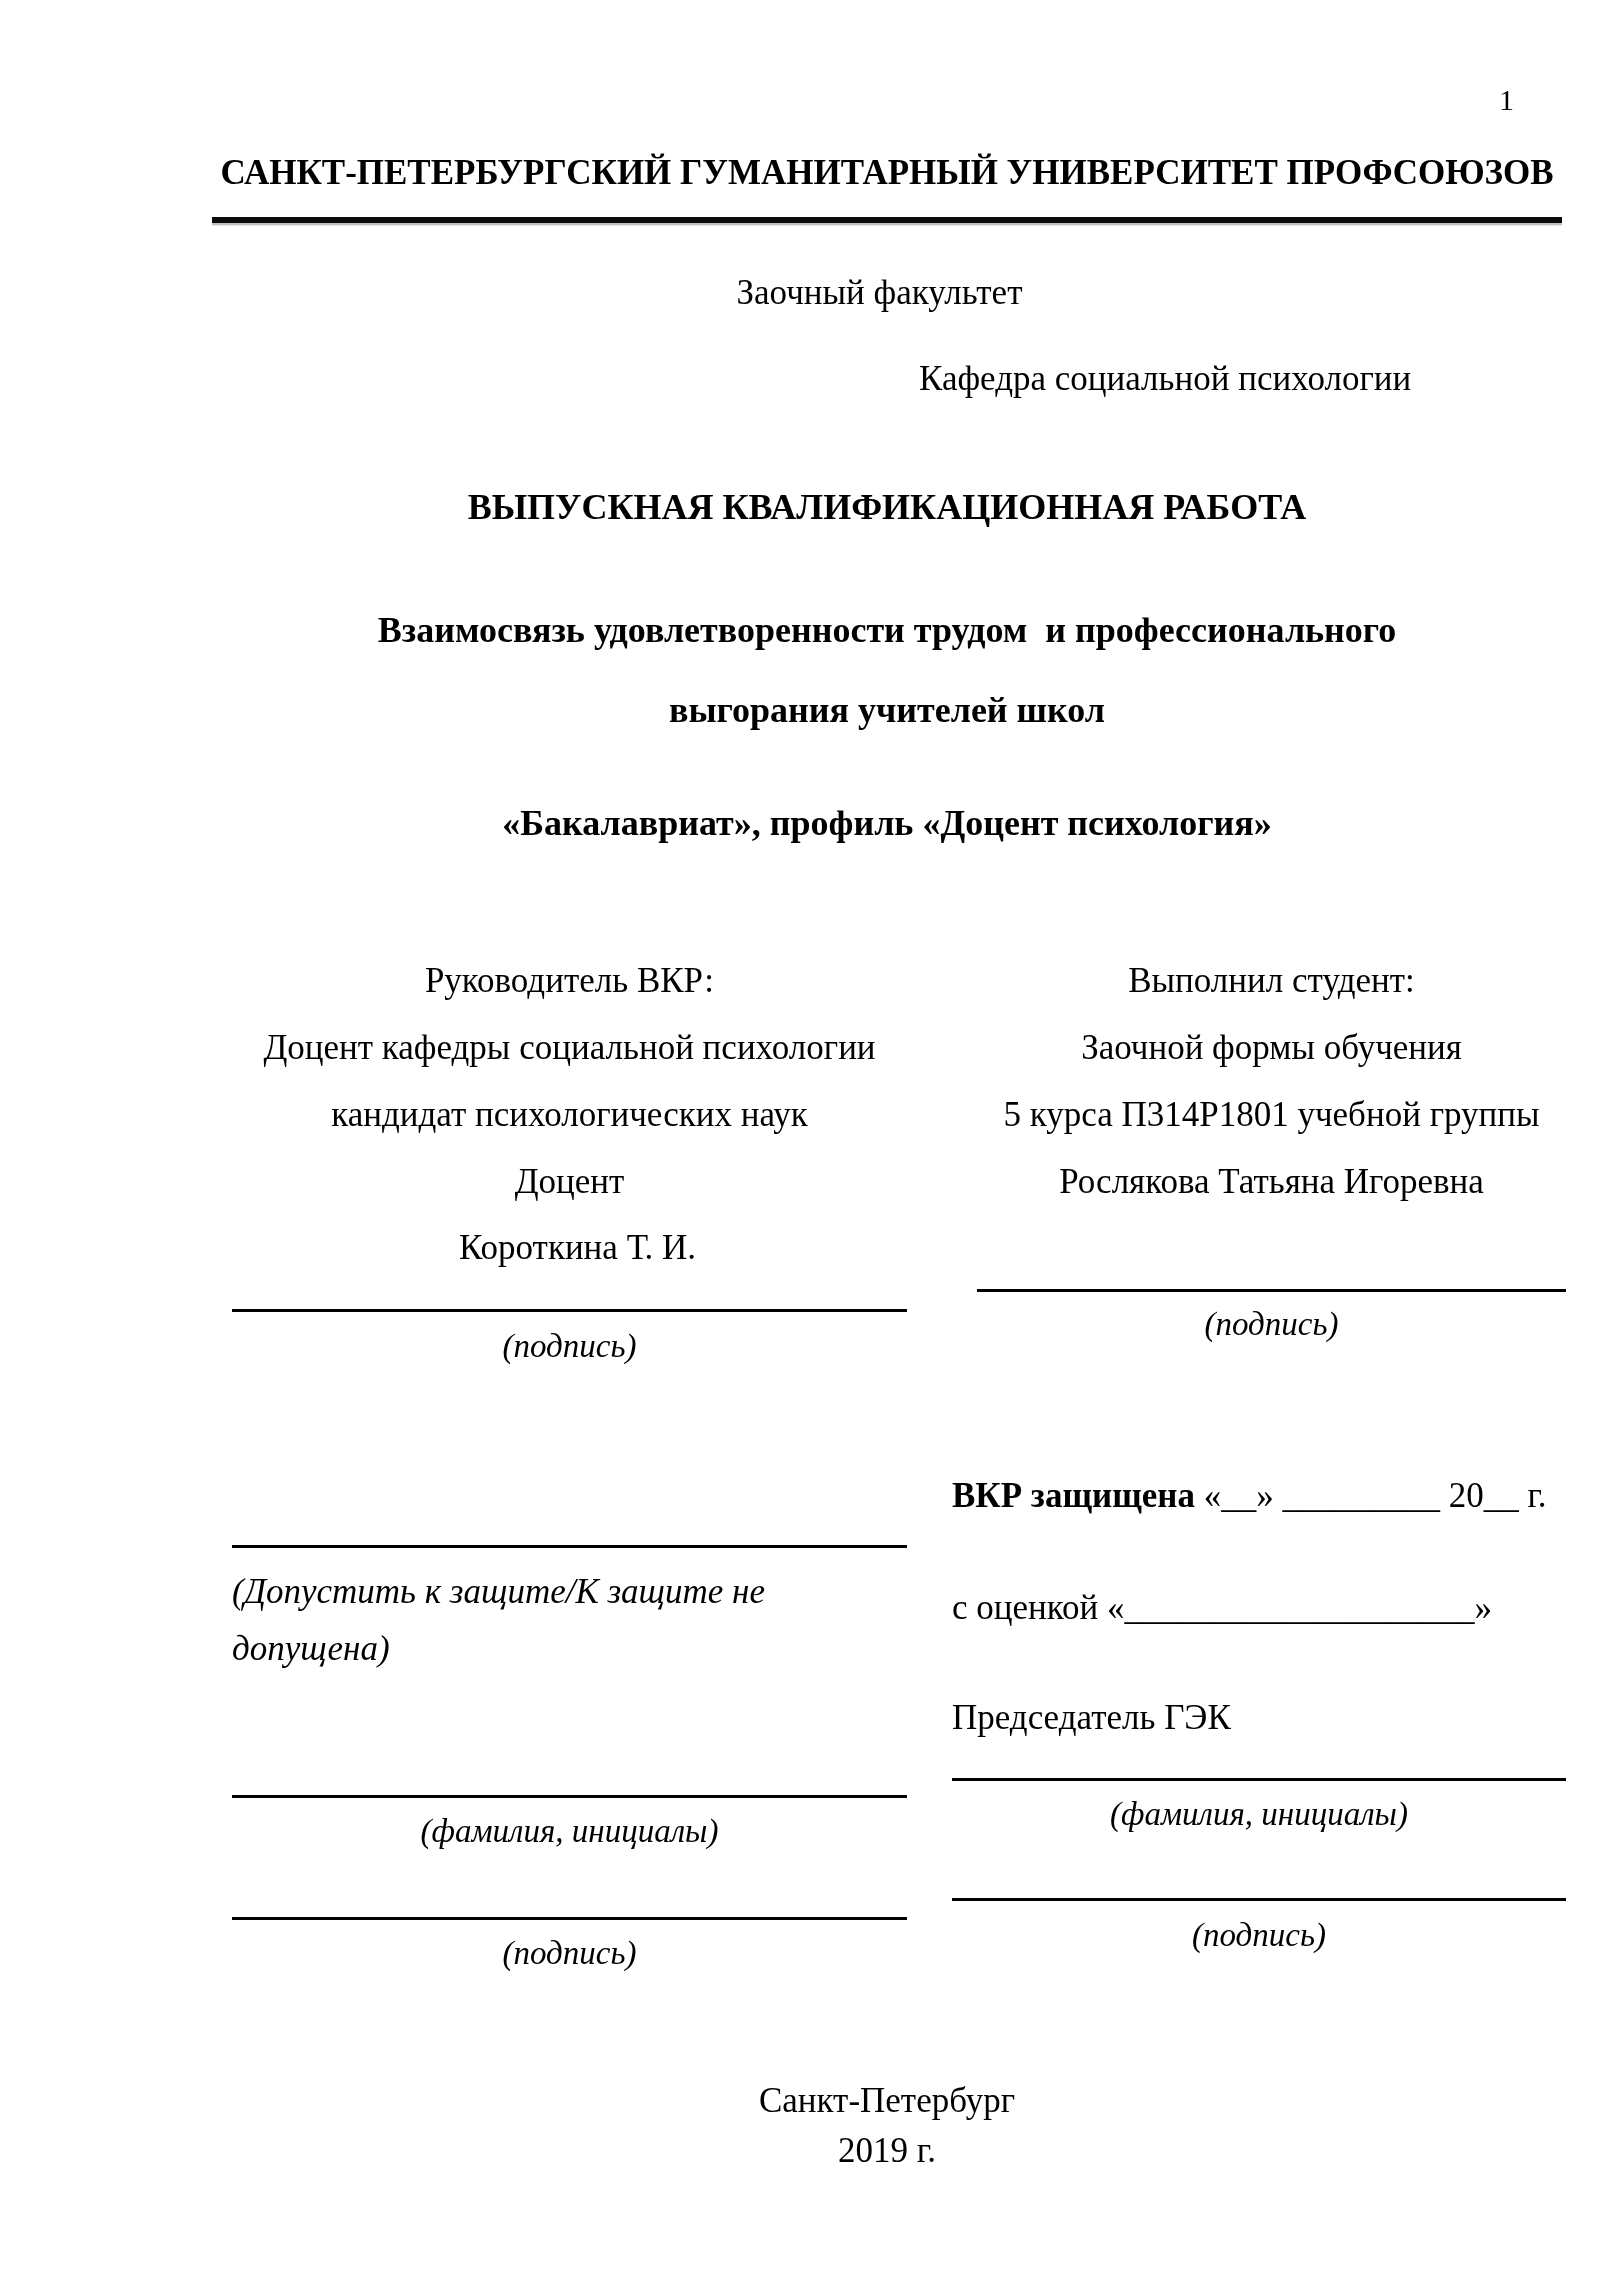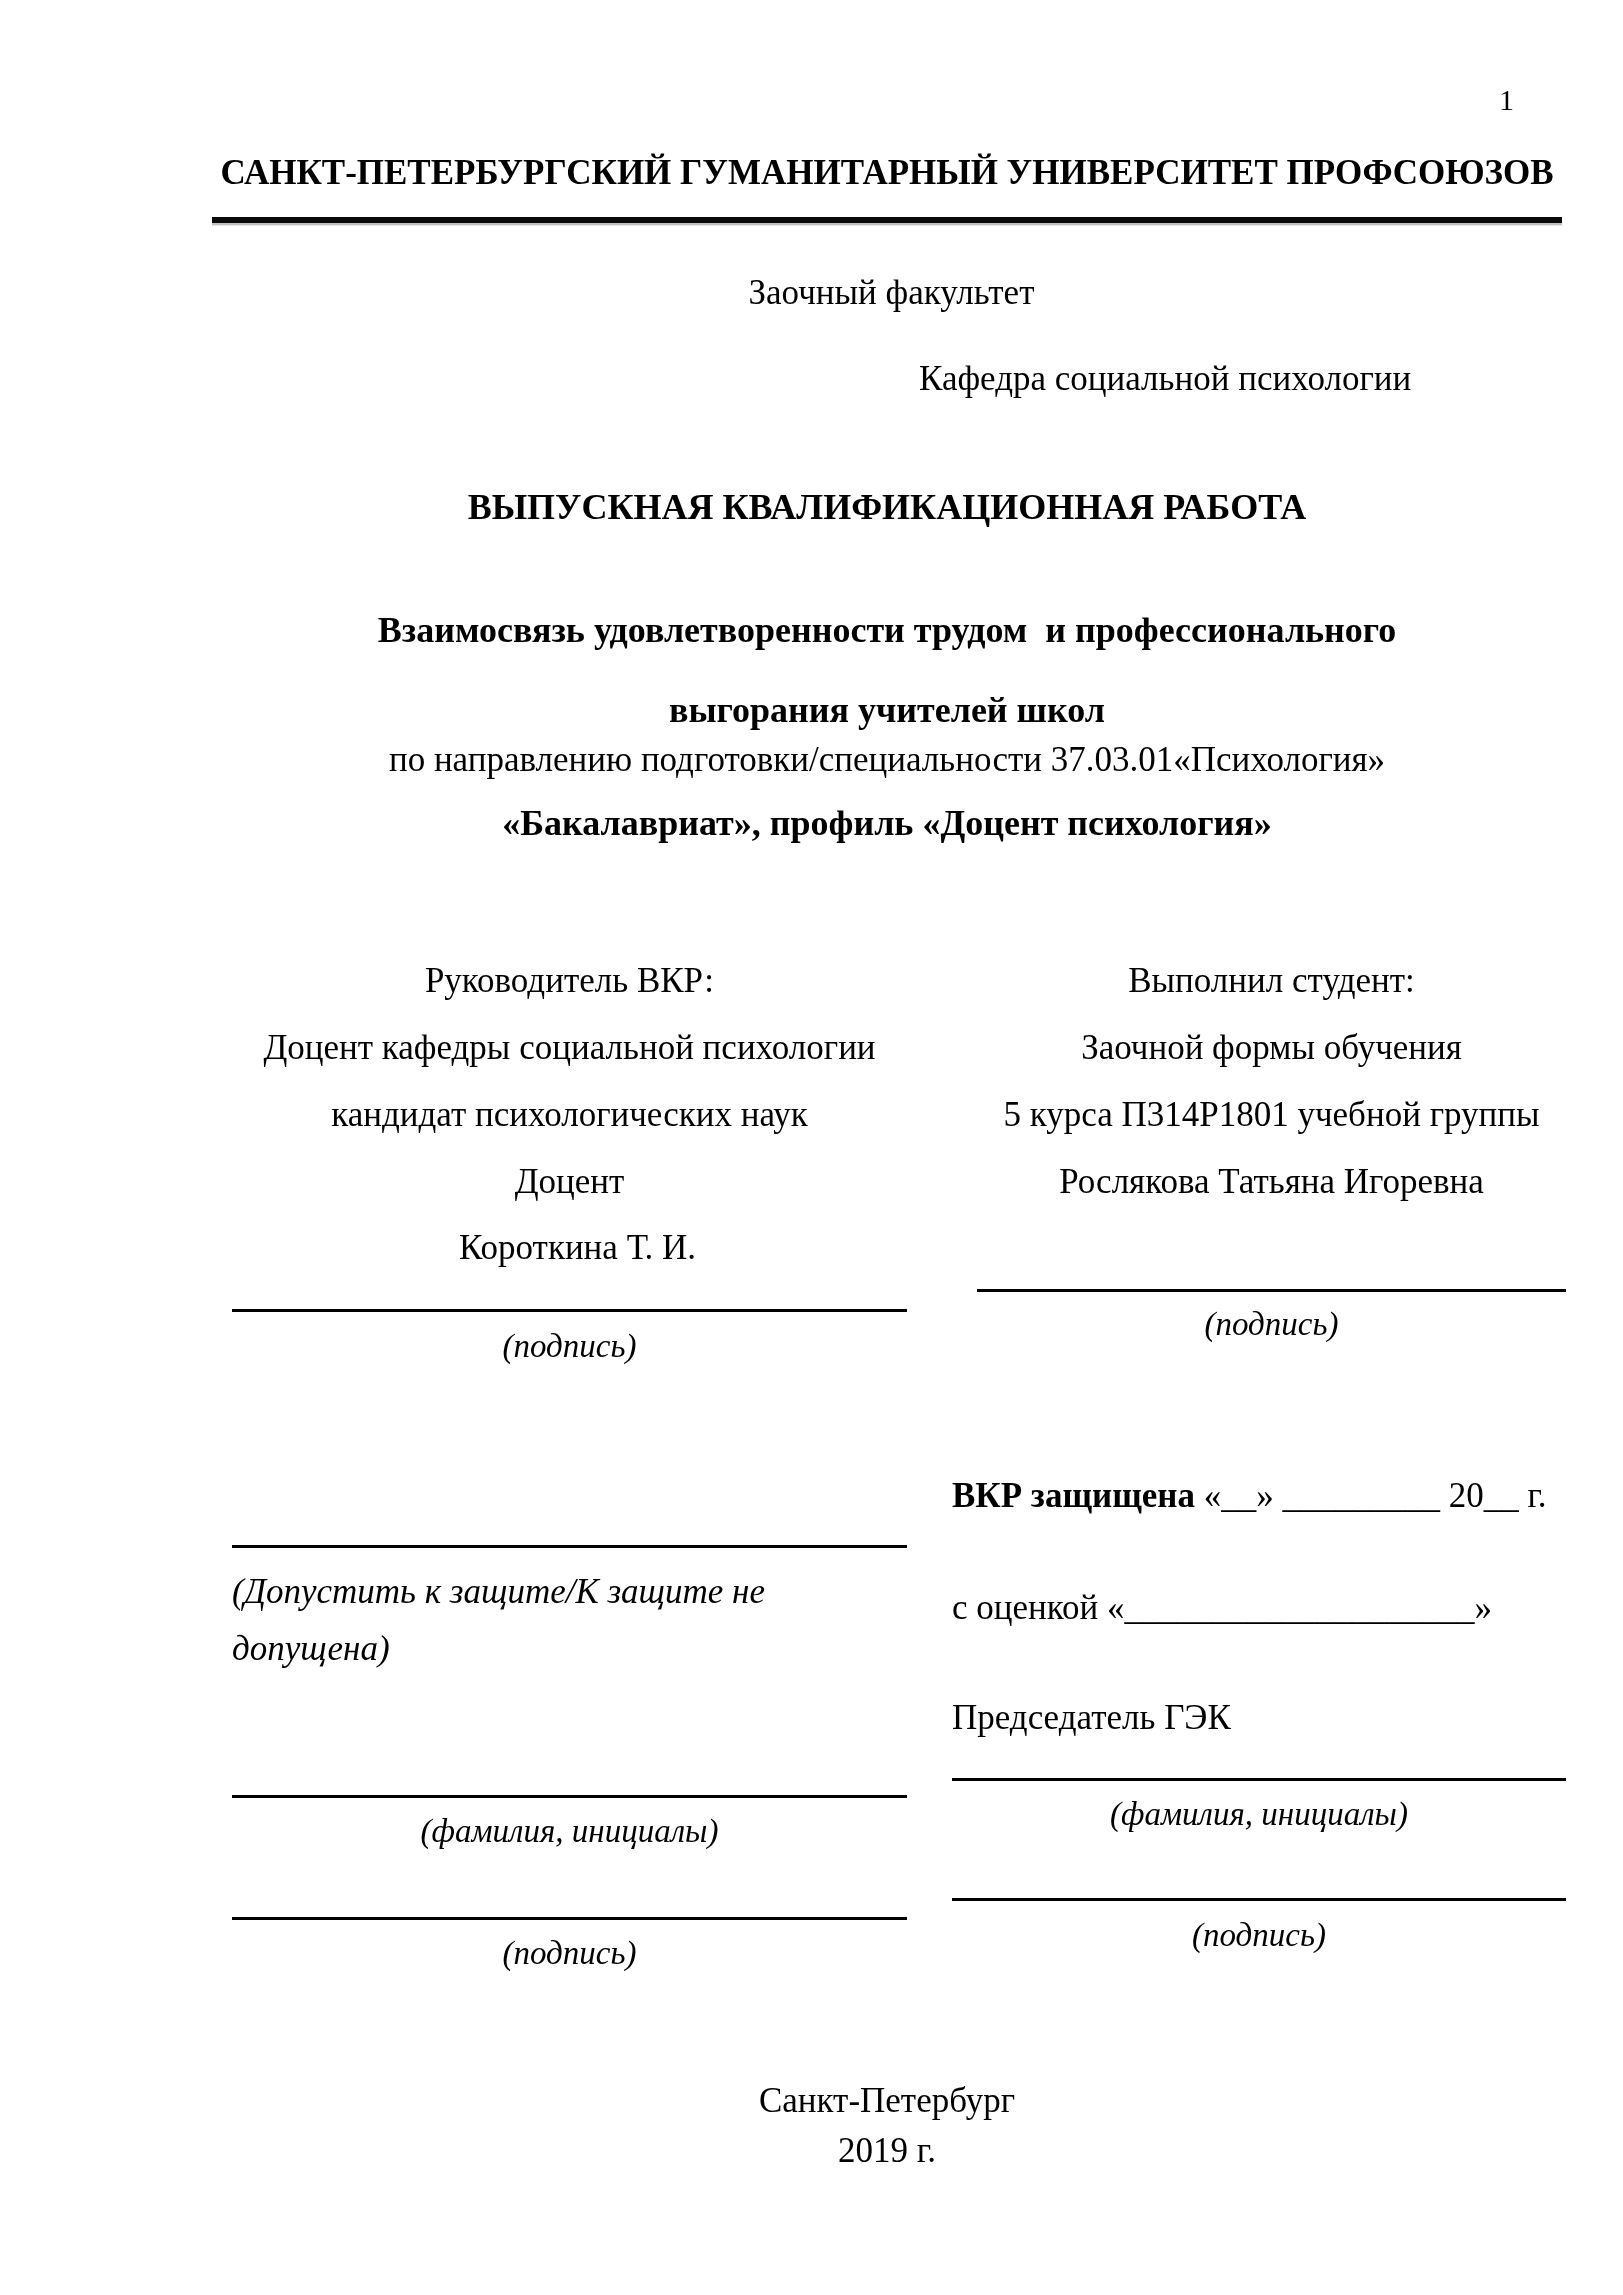--- a/index.html
+++ b/index.html
@@ -29,30 +29,29 @@
 </style>
 </head>
 <body>
 
 <div class="page">
 
   <div class="abs t38" style="top:82px;left:1499px;">1</div>
 
   <div class="abs center b t44 header-rule" style="top:151px;left:212px;width:1350px;">САНКТ-ПЕТЕРБУРГСКИЙ ГУМАНИТАРНЫЙ УНИВЕРСИТЕТ ПРОФСОЮЗОВ</div>
 
-  <div class="abs center t44" style="top:271px;left:224px;width:1335px;">Заочный факультет</div>
+  <div class="abs center t44" style="top:271px;left:212px;width:1335px;">Заочный факультет</div>
 
   <div class="abs t44 nowrap" style="top:357px;left:919px;">Кафедра социальной психологии</div>
 
   <div class="abs center b t46" style="top:485px;left:212px;width:1350px;">ВЫПУСКНАЯ КВАЛИФИКАЦИОННАЯ РАБОТА</div>
 
   <div class="abs center b t46 nowrap" style="top:608px;left:212px;width:1350px;">Взаимосвязь удовлетворенности трудом  и профессионального</div>
   <div class="abs center b t46" style="top:673px;left:212px;width:1350px;margin-top:15px;">выгорания учителей школ</div>
 
-  <div class="abs center t44" style="top:738px;left:212px;width:1350px;">по направлению подготовки/специальности 37.03.01«Психология»</div>
 
   <div class="abs center b t46" style="top:801px;left:212px;width:1350px;">«Бакалавриат», профиль «Доцент психология»</div>
 
   <div class="abs center t44" style="top:959px;left:232px;width:675px;">Руководитель ВКР:</div>
   <div class="abs center t44" style="top:1026px;left:232px;width:675px;text-align:center;">Доцент кафедры социальной психологии</div>
   <div class="abs center t44" style="top:1093px;left:232px;width:675px;">кандидат психологических наук</div>
   <div class="abs center t44" style="top:1160px;left:232px;width:675px;">Доцент</div>
   <div class="abs center t44" style="top:1226px;left:240px;width:675px;">Короткина Т. И.</div>
   <div class="abs line" style="top:1309px;left:232px;width:675px;"></div>
   <div class="abs center it t42" style="top:1327px;left:232px;width:675px;">(подпись)</div>

